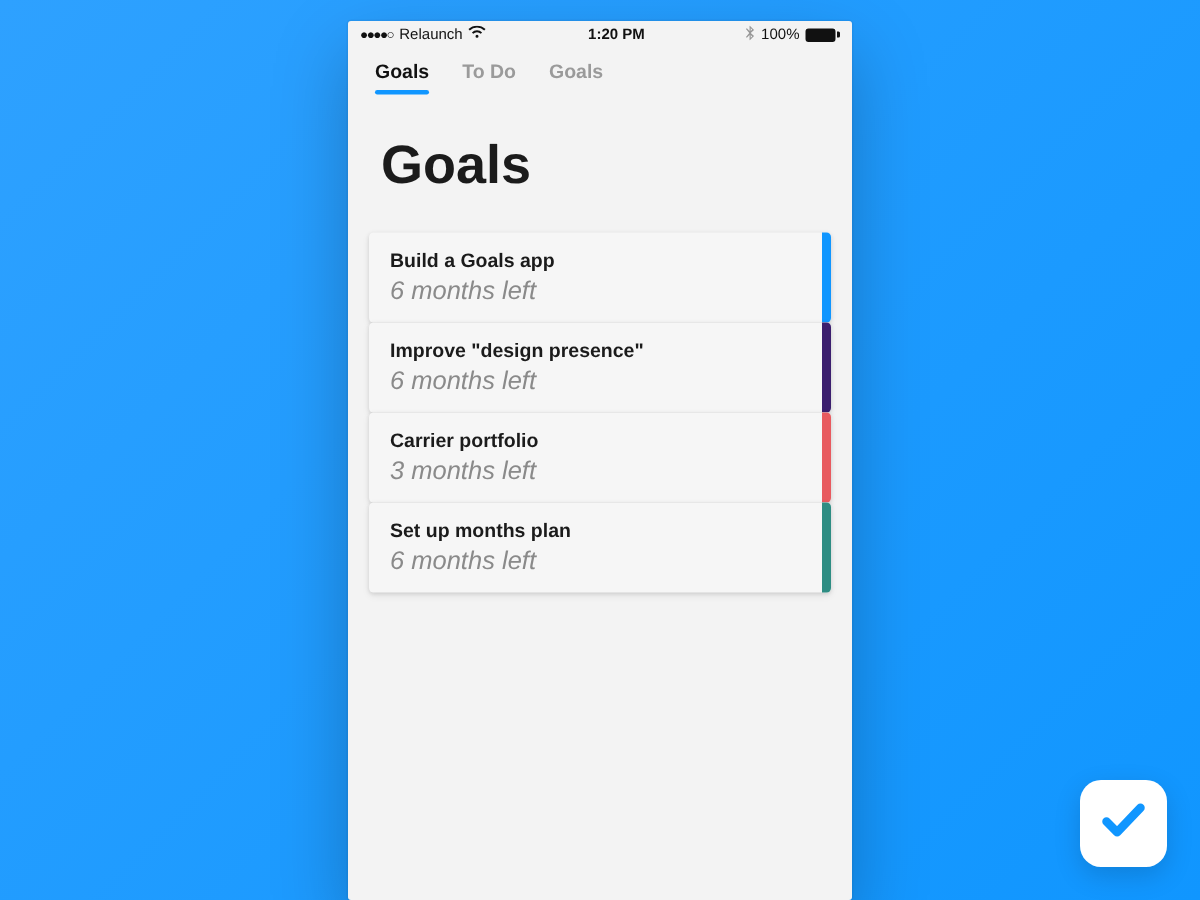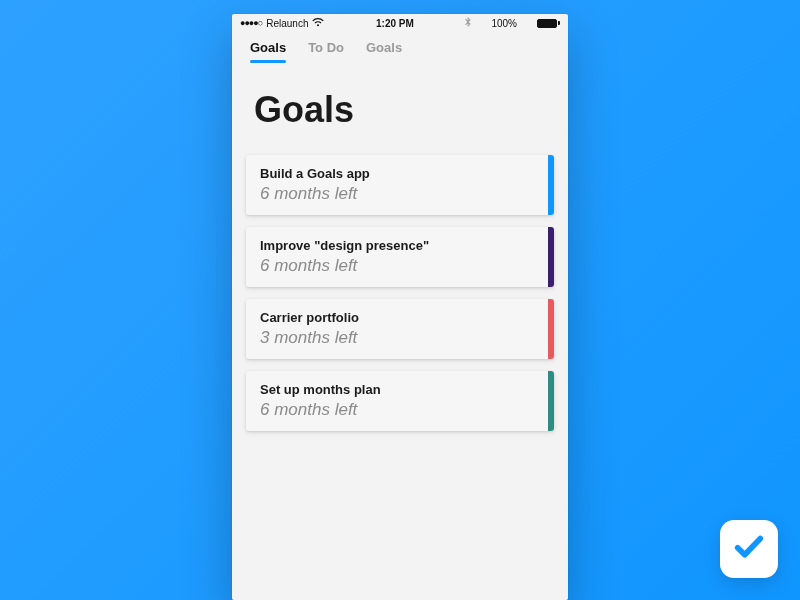--- a/index.html
+++ b/index.html
@@ -26,21 +26,21 @@
     align-items: center;
     justify-content: space-between;
     padding: 0 8px;
     font-size: 10px;
     font-weight: 500;
     color: #111;
   }
   .status-left { display: flex; align-items: center; gap: 4px; }
   .dots { letter-spacing: -1px; font-size: 9px; }
   .wifi-icon { display: inline-block; }
-  .status-right { display: flex; align-items: center; gap: 20px; }
+  .status-right { display: flex; align-items: center; gap: 4px; }
   .bt-icon { opacity: 0.4; }
   .battery-icon { display: inline-flex; align-items: center; }
   .battery-body {
     width: 20px; height: 9px; border: 1px solid #111; border-radius: 2px;
     position: relative; background: #111;
   }
   .battery-tip {
     width: 2px; height: 4px; background: #111; border-radius: 0 1px 1px 0;
     margin-left: 1px;
   }
@@ -68,21 +68,21 @@
     font-size: 36px;
     font-weight: 700;
     color: #1b1b1b;
     padding: 26px 22px 24px 22px;
   }
 
   .goal-list {
     padding: 0 14px;
     display: flex;
     flex-direction: column;
-    gap: 12px;
+    gap: 0;
   }
   .goal-card {
     background: #f6f6f6;
     border-radius: 3px;
     box-shadow: 0 1px 3px rgba(0,0,0,0.12), 0 2px 6px rgba(0,0,0,0.06);
     display: flex;
     align-items: stretch;
     min-height: 58px;
     cursor: pointer;
   }

